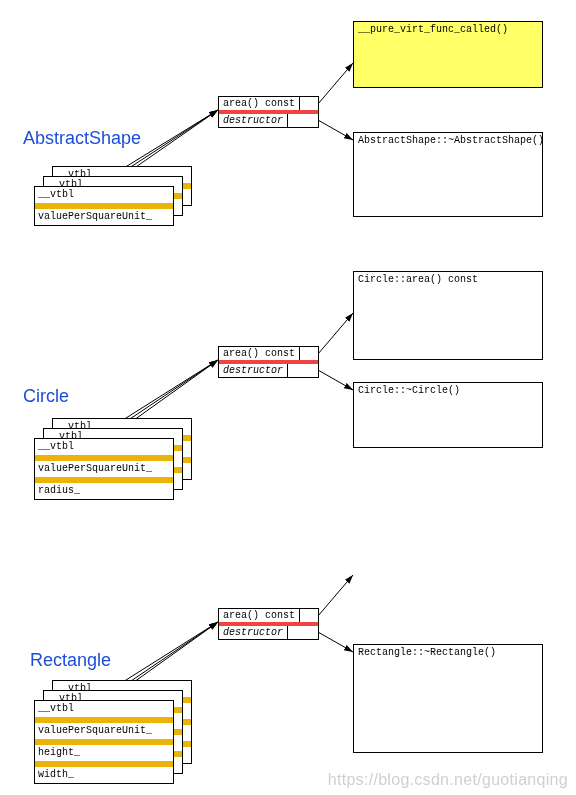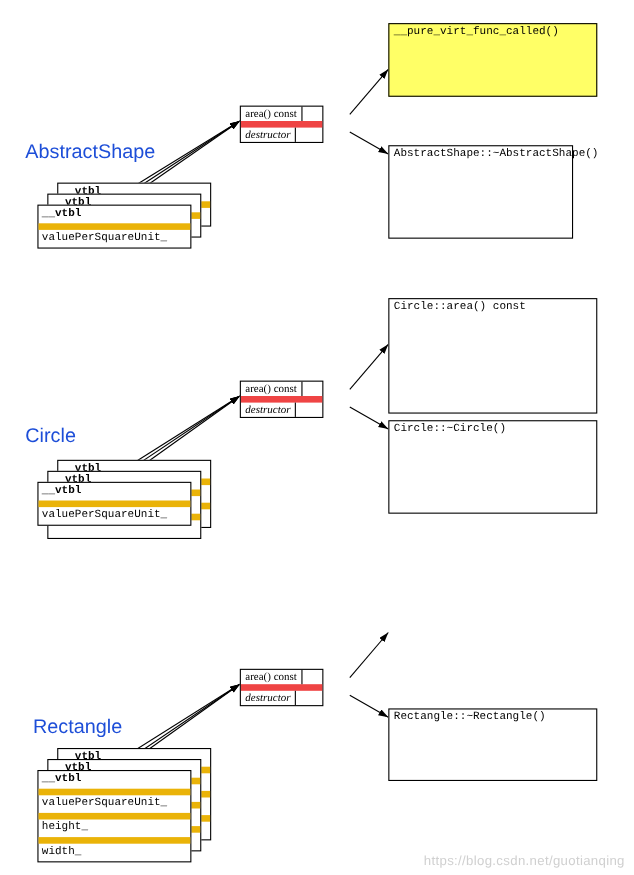--- a/index.html
+++ b/index.html
@@ -29,38 +29,38 @@
     font-family: "Courier New", monospace;
     font-size: 10px;
     line-height: 14px;
     z-index: 5;
   }
   .row {
     border-top: 6px solid #eab308;
     padding: 1px 3px;
     white-space: nowrap;
   }
-  .row:first-child { border-top: none; font-weight: bold; }
+  .row:first-child { border-top: none; }
   .vt {
     position: absolute;
     border: 1px solid #000;
     background: #fff;
     font-family: "Courier New", monospace;
     font-size: 10px;
     z-index: 6;
   }
-  .vtrow { display: flex; font-family: Liberation Serif, serif; }
+  .vtrow { display: flex; }
   .vtcell-label {
     padding: 1px 4px;
     border-right: 1px solid #000;
   }
   .vtcell-ptr {
     width: 18px;
   }
-  .vt .vtrow + .vtrow { border-top: 6px solid #ef4444; justify-content: space-between; }
+  .vt .vtrow + .vtrow { border-top: 4px solid #ef4444; justify-content: space-between; }
   .italic { font-style: italic; }
   .box {
     position: absolute;
     border: 1px solid #000;
     background: #fff;
     font-family: "Courier New", monospace;
     font-size: 10px;
     padding: 2px 4px 0 4px;
     box-sizing: border-box;
     line-height: 12px;
@@ -72,21 +72,21 @@
     left: 0; top: 0;
     width: 576px;
     height: 795px;
     pointer-events: none;
     z-index: 3;
   }
   .watermark {
     position: absolute;
     right: 8px;
     bottom: 6px;
-    font-size: 12px;
+    font-size: 16px;
     color: #d0d0d0;
     font-family: Arial, sans-serif;
     letter-spacing: 0.3px;
   }
 </style>
 </head>
 <body>
 
 <div class="stage">
 
@@ -112,56 +112,57 @@
     </div>
     <div class="vtrow">
       <div class="vtcell-label italic">destructor</div>
       <div class="vtcell-ptr"></div>
     </div>
   </div>
 
   <div class="box pure" style="left:353px; top:21px; width:190px; height:67px;">
     <span>__pure_virt_func_called()</span>
   </div>
-  <div class="box" style="left:353px; top:132px; width:168px; height:85px;">
+  <div class="box" style="left:353px; top:132px; width:190px; height:85px;">
     <span>AbstractShape::~AbstractShape()</span>
   </div>
 
   <div class="label" style="left:23px; top:386px;">Circle</div>
 
   <div class="obj" style="left:52px; top:418px; width:138px;">
     <div class="row">__vtbl</div>
     <div class="row">&nbsp;</div>
       <div class="row">&nbsp;</div>
   </div>
   <div class="obj" style="left:43px; top:428px; width:138px;">
     <div class="row">__vtbl</div>
     <div class="row">&nbsp;</div>
       <div class="row">&nbsp;</div>
   </div>
   <div class="obj" style="left:34px; top:438px; width:138px;">
     <div class="row">__vtbl</div>
     <div class="row">valuePerSquareUnit_</div>
+    <div class="row">radius_</div>
   </div>
 
   <div class="vt" style="left:218px; top:346px;">
     <div class="vtrow">
       <div class="vtcell-label">area() const</div>
       <div class="vtcell-ptr"></div>
     </div>
     <div class="vtrow">
       <div class="vtcell-label italic">destructor</div>
       <div class="vtcell-ptr"></div>
     </div>
   </div>
 
-  <div class="box" style="left:353px; top:271px; width:190px; height:105px;">
+  <div class="box" style="left:353px; top:271px; width:190px; height:89px;">
     <span>Circle::area() const</span>
   </div>
-  <div class="box" style="left:353px; top:382px; width:190px; height:85px;">
+  <div class="box" style="left:353px; top:382px; width:190px; height:66px;">
     <span>Circle::~Circle()</span>
   </div>
 
   <div class="label" style="left:30px; top:650px;">Rectangle</div>
 
   <div class="obj" style="left:52px; top:680px; width:138px;">
     <div class="row">__vtbl</div>
     <div class="row">&nbsp;</div>
       <div class="row">&nbsp;</div>
       <div class="row">&nbsp;</div>
@@ -183,21 +184,21 @@
     <div class="vtrow">
       <div class="vtcell-label">area() const</div>
       <div class="vtcell-ptr"></div>
     </div>
     <div class="vtrow">
       <div class="vtcell-label italic">destructor</div>
       <div class="vtcell-ptr"></div>
     </div>
   </div>
 
-  <div class="box" style="left:353px; top:644px; width:190px; height:66px;">
+  <div class="box" style="left:353px; top:644px; width:190px; height:109px;">
     <span>Rectangle::~Rectangle()</span>
   </div>
 
   <svg class="arrows">
     <defs>
       <marker id="ah" markerWidth="10" markerHeight="10" refX="9" refY="3" orient="auto">
         <path d="M0,0 L9,3 L0,6 Z" fill="#000"></path>
       </marker>
     </defs>
 

